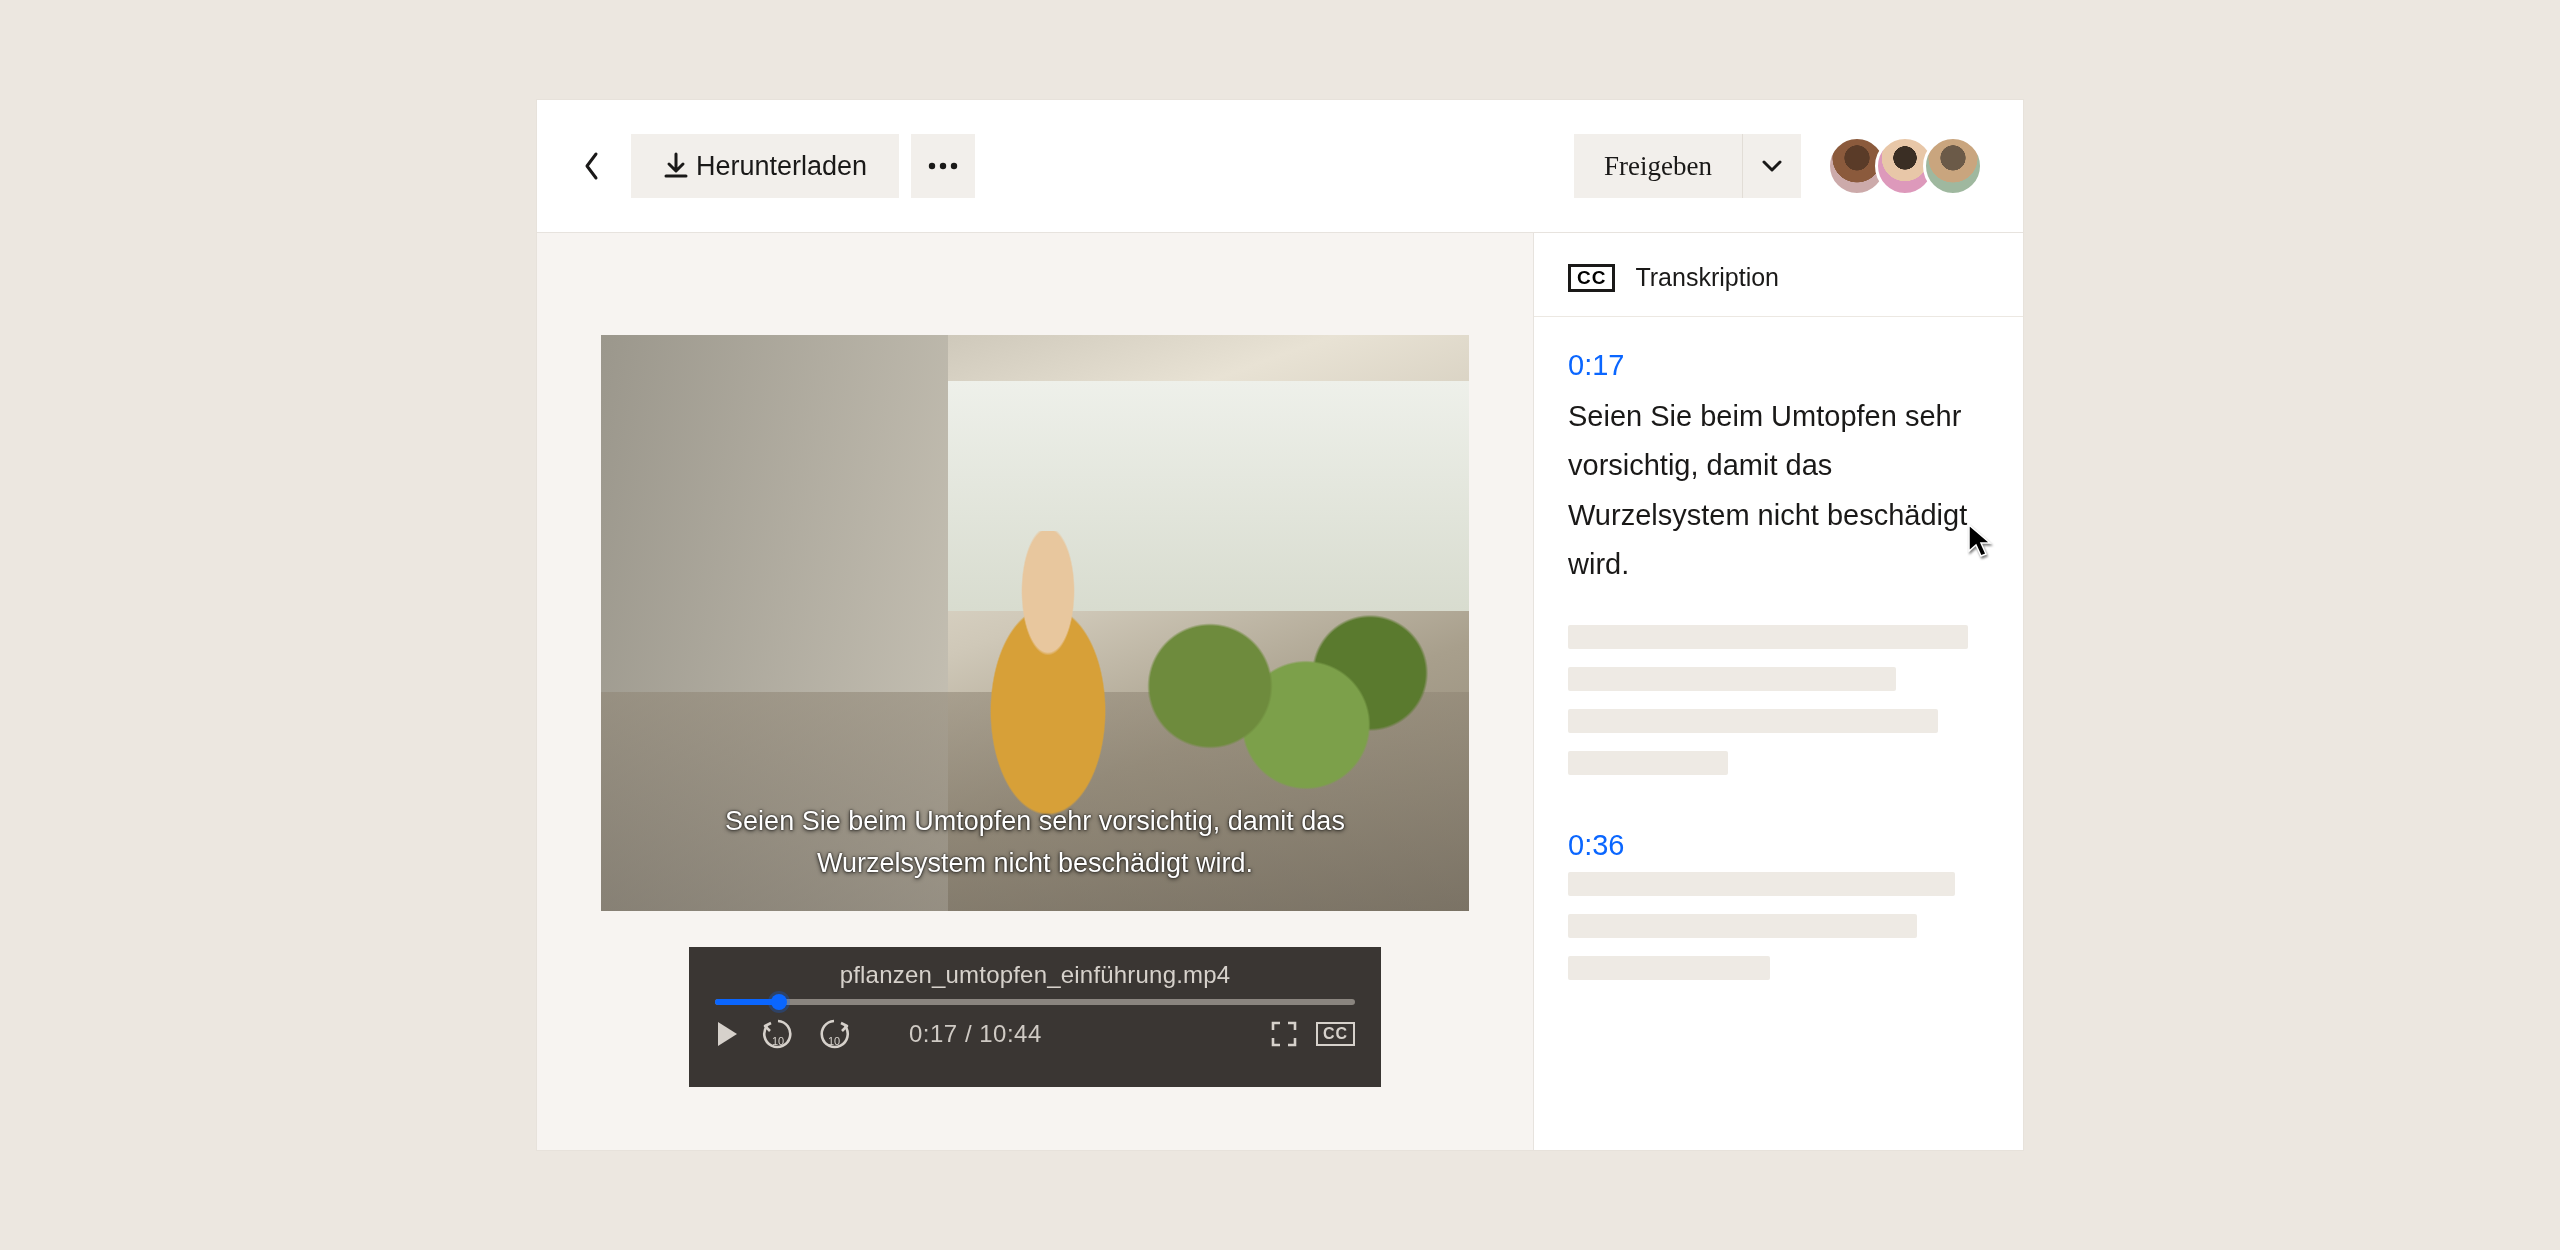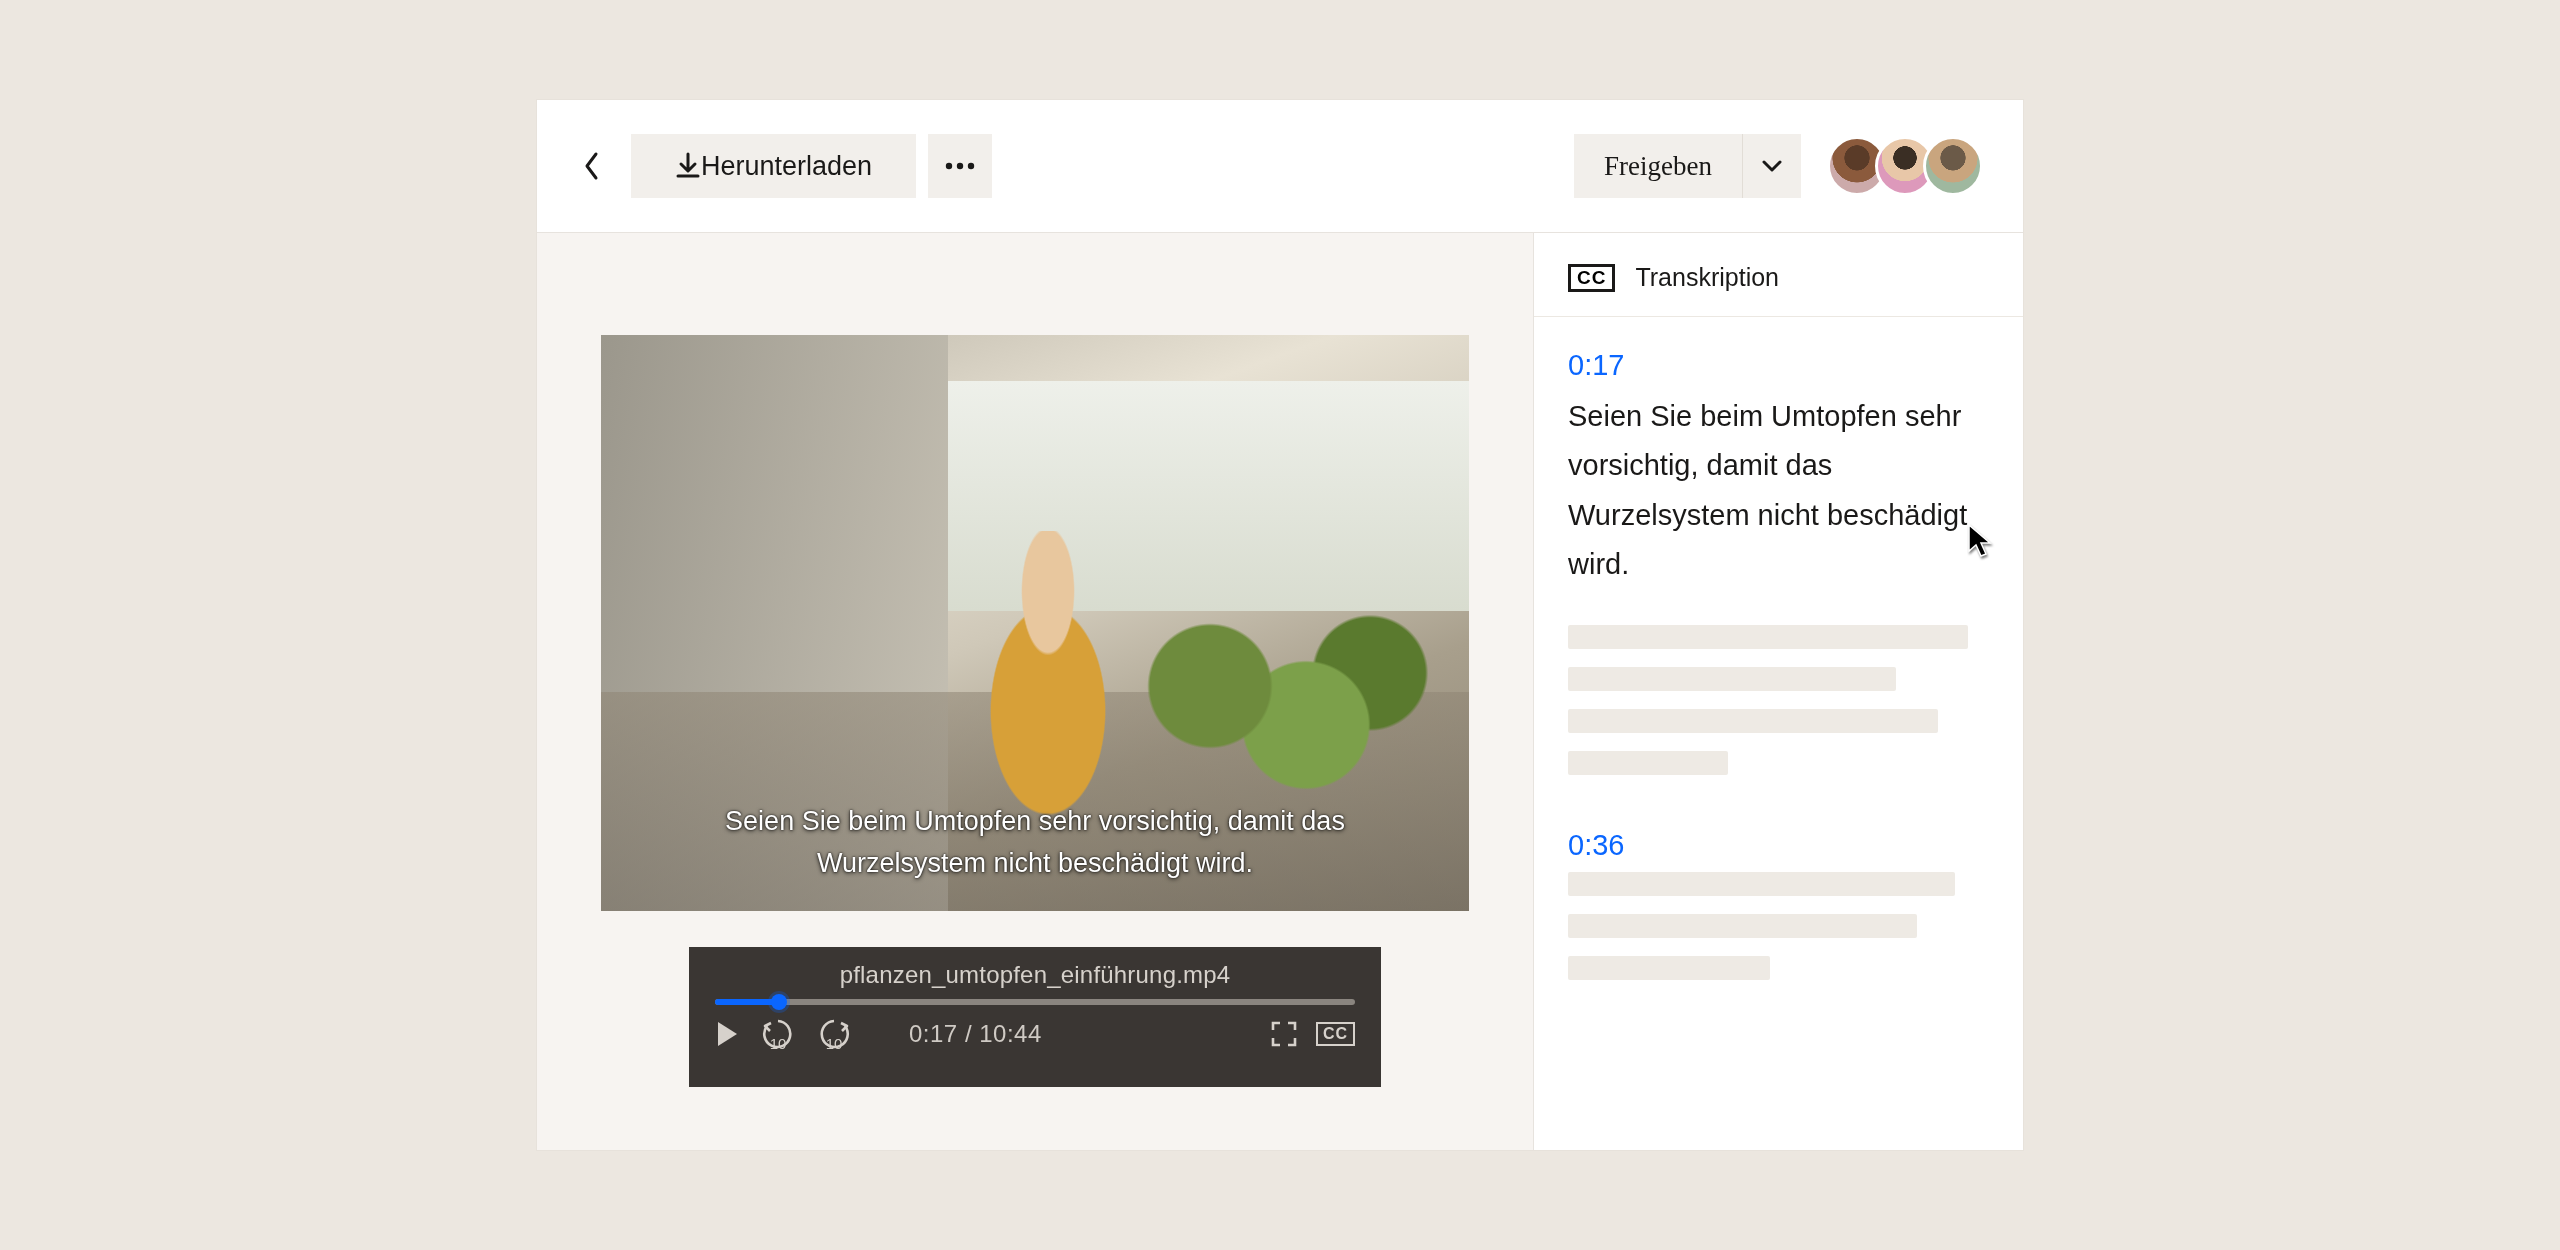--- a/index.html
+++ b/index.html
@@ -36,21 +36,21 @@
     background: #f2efeb;
     height: 64px;
     display: flex;
     align-items: center;
     justify-content: center;
     cursor: pointer;
     font-size: 27px;
     font-weight: 500;
     color: #1a1918;
   }
-  .download-btn { padding: 0 44px; gap: 0; }
+  .download-btn { padding: 0 32px; gap: 7px; }
   .more-btn { width: 64px; margin-left: 12px; }
   .spacer { flex: 1; }
   .share-group { display: flex; margin-right: 26px; font-family: Liberation Serif, serif; }
   .share-btn { padding: 0 30px; border-right: 1px solid #e2ddd6; }
   .share-chev { width: 58px; }
   .avatars { display: flex; }
   .avatar {
     width: 60px; height: 60px; border-radius: 50%;
     border: 3px solid #fff; margin-left: -12px;
     background: #ccc; overflow: hidden;
@@ -125,21 +125,21 @@
     position: absolute; top: 50%; transform: translate(-50%,-50%);
     width: 16px; height: 16px; background: #0a66ff; border-radius: 50%;
     box-shadow: 0 0 0 3px rgba(10,102,255,.25);
   }
   .controls-row {
     display: flex; align-items: center; gap: 22px;
     font-size: 24px;
   }
   .ctrl { display:flex; align-items:center; justify-content:center; cursor:pointer; color:#d6d1cb; position:relative;}
   .ctrl svg { display:block; }
-  .skip-lbl { font-size: 15px; position:absolute; top:18px; left:0; right:0; text-align:center; color:#d6d1cb; }
+  .skip-lbl { font-size: 11px; position:absolute; top:18px; left:0; right:0; text-align:center; color:#d6d1cb; }
   .time { margin-left: 36px; letter-spacing:.5px;}
   .controls-right { margin-left: auto; display:flex; gap:18px; align-items:center;}
   .cc-box {
     border: 2px solid #d6d1cb; padding: 1px 5px; font-size: 16px; font-weight:700; letter-spacing:1px;
   }
   .side {
     width: 490px;
     border-left: 1px solid #e7e3de;
     background: #fff;
     display: flex; flex-direction: column;

